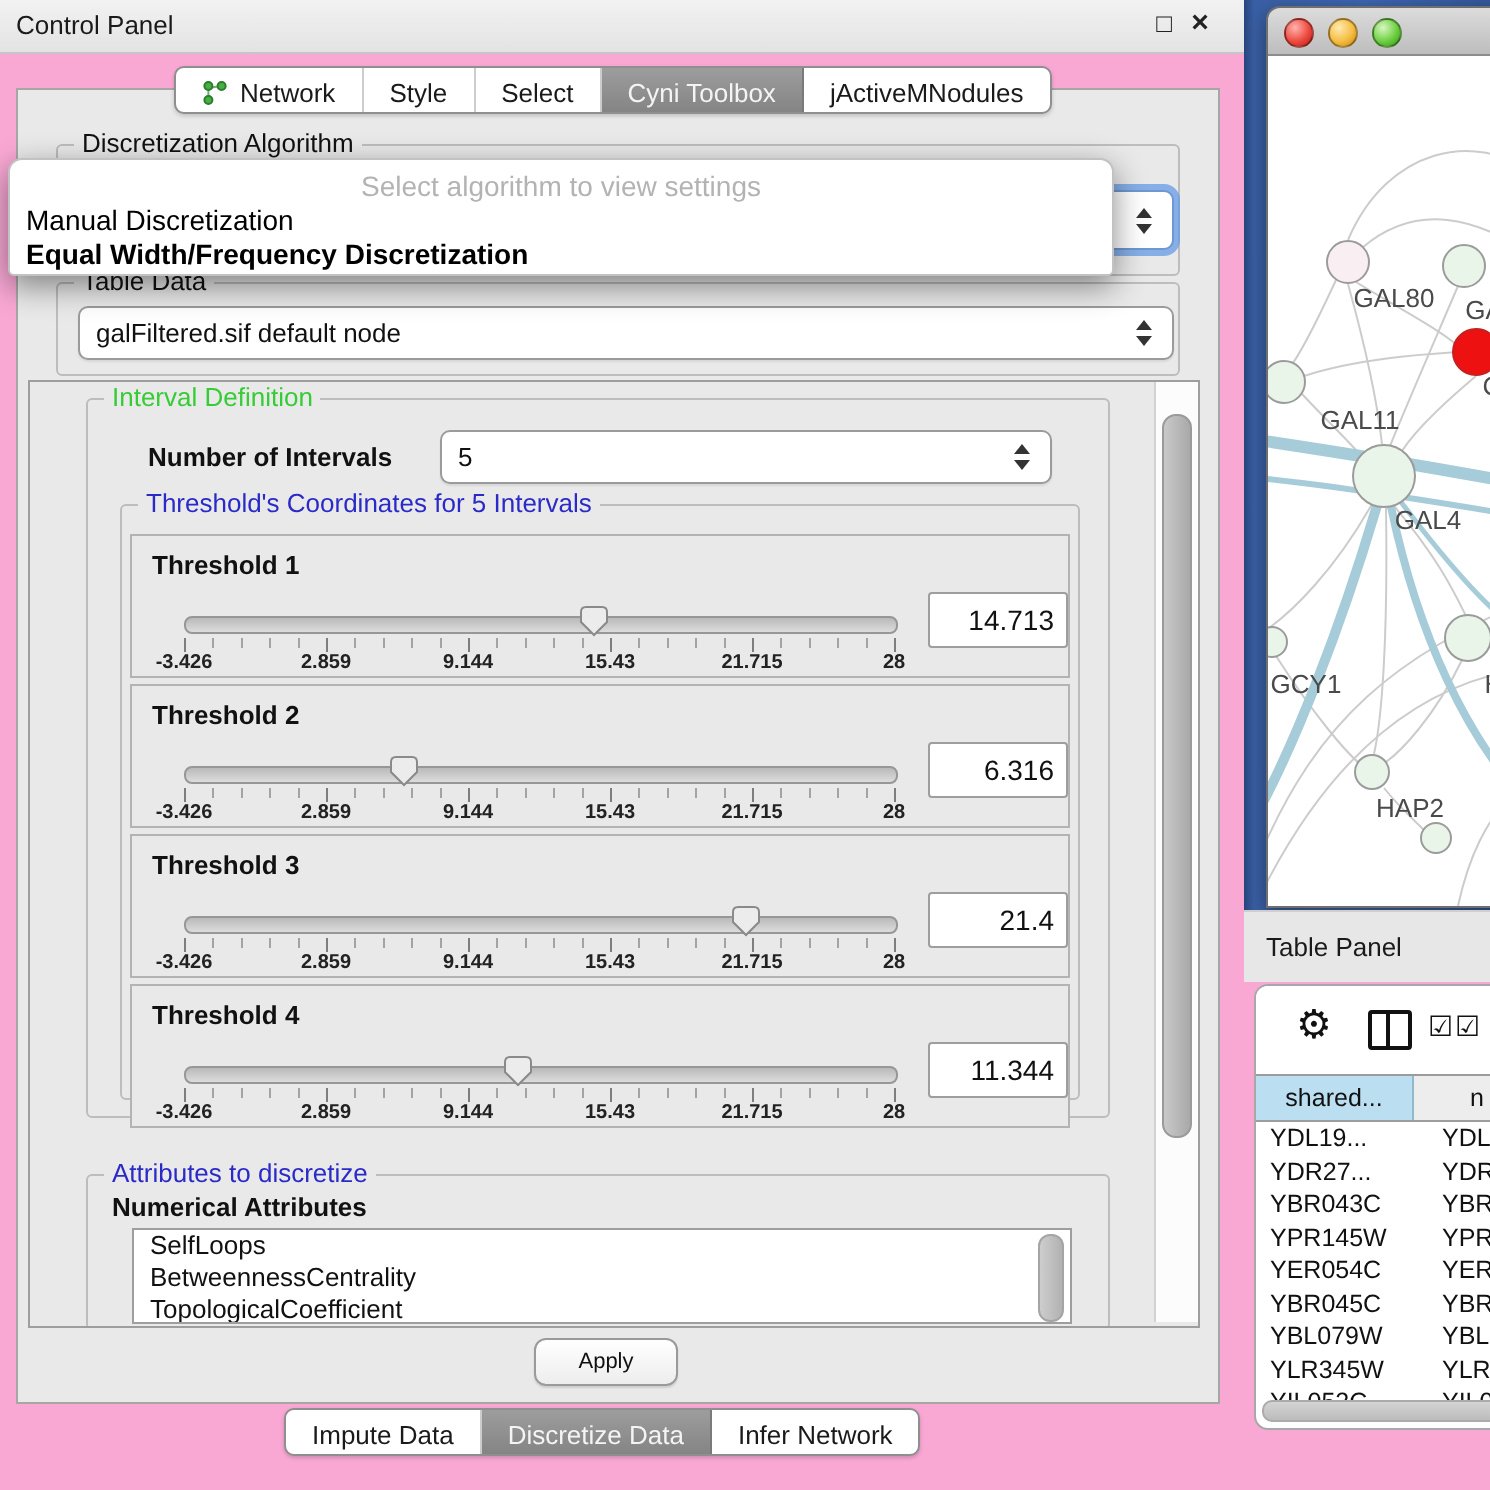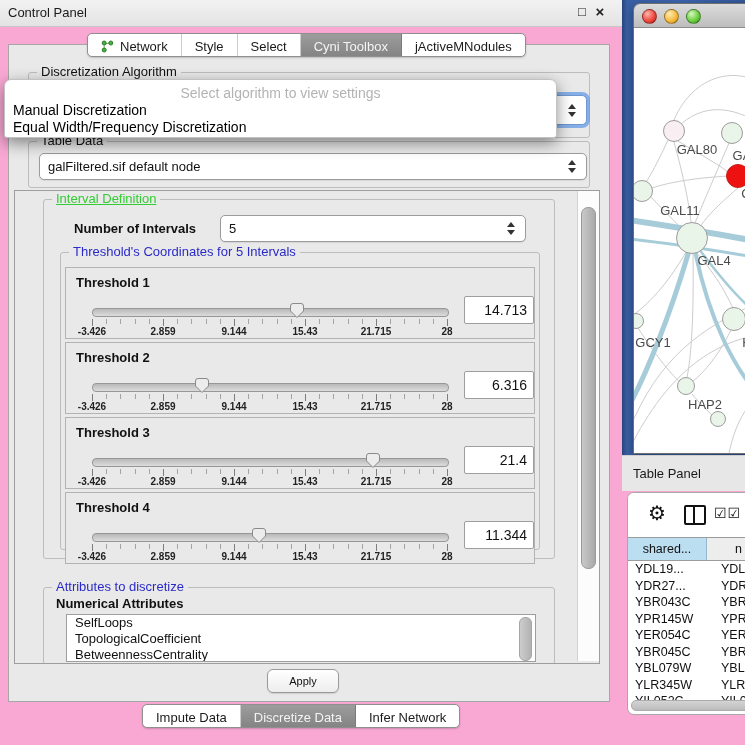--- a/index.html
+++ b/index.html
@@ -19,38 +19,38 @@
   .segbar{display:flex;height:22px;background:#ffffff;border:1px solid #8f8f8f;border-radius:5px;
           overflow:hidden;font-size:13px;box-shadow:0 1px 2px rgba(0,0,0,.18);z-index:5;}
   .seg{display:flex;align-items:center;padding:12px 13px;border-right:1px solid #cccccc;color:#1a1a1a;white-space:nowrap;}
   .seg:last-child{border-right:none;}
   .seg.selected{background:linear-gradient(#9d9d9d,#828282);color:#f4f4f4;border-right-color:#7a7a7a;}
   .neticon{margin-right:6px;display:inline-flex;}
 
   
   .tgroup{border:1px solid #bdbdbd;border-radius:3px;}
   .ttitle{position:absolute;top:-9px;left:8px;background:#e9e9e9;padding:0 4px;font-size:13px;}
-  .ttitle.green{color:#35cc35;text-decoration:underline;}
+  .ttitle.green{color:#35cc35;}
   .ttitle.blue{color:#2a2ac8;}
 
   
   .combo{display:flex;align-items:center;background:#ffffff;border:1px solid #9b9b9b;border-radius:5px;
          font-size:13px;padding:0 8px;box-shadow:inset 0 1px 0 #fff,0 1px 1px rgba(0,0,0,.08);}
   .combo .cval{flex:1;overflow:hidden;white-space:nowrap;}
   .stepper{display:flex;flex-direction:column;align-items:center;gap:3px;width:12px;}
   .stepper .up{width:0;height:0;border-left:4px solid transparent;border-right:4px solid transparent;border-bottom:5px solid #333;}
   .stepper .dn{width:0;height:0;border-left:4px solid transparent;border-right:4px solid transparent;border-top:5px solid #333;}
   .focusring{box-shadow:0 0 0 3px rgba(100,155,230,.75);border-color:#6f97d1;}
 
   
   .popup{left:4px;top:79px;width:551px;height:57px;background:#ffffff;border:1px solid #c2c2c2;
          border-radius:7px 7px 3px 3px;box-shadow:0 5px 16px rgba(0,0,0,.45);z-index:50;font-size:14px;}
   .popup .prompt{position:absolute;top:5px;left:0;width:100%;text-align:center;color:#b3b3b3;}
   .popup .opt1{position:absolute;top:22px;left:8px;font-weight:normal;color:#000;}
-  .popup .opt2{position:absolute;top:39px;left:8px;color:#000;}
+  .popup .opt2{position:absolute;top:39px;left:8px;color:#000;font-weight:bold;}
 
   
   .scrollpane{left:14px;top:190px;width:584px;height:472px;border:1px solid #9e9e9e;background:#e9e9e9;overflow:hidden;}
   .vtrack{position:absolute;left:562px;top:0;width:21px;height:470px;background:#fcfcfc;border-left:1px solid #d2d2d2;}
   .vthumb{position:absolute;left:3px;top:16px;width:13px;height:360px;border-radius:7px;
           background:linear-gradient(90deg,#c9c9c9,#a9a9a9);border:1px solid #9a9a9a;}
 
   
   .thr-panel{position:relative;width:468px;height:70px;border:1px solid #b3b3b3;background:#e9e9e9;margin-bottom:3px;}
   .thr-label{position:absolute;left:10px;top:7px;font-size:13px;font-weight:bold;}
@@ -298,22 +298,22 @@
       </div>
     </div>
 
     <div class="tgroup" style="position:absolute;left:28px;top:396px;width:510px;height:76px;">
       <span class="ttitle blue">Attributes to discretize</span>
       <span style="position:absolute;left:12px;top:8px;font-size:13px;font-weight:bold;">Numerical Attributes</span>
       <div class="attr-list">
         <div>
 
         <div class="attr-item">SelfLoops</div>
+            <div class="attr-item">BetweennessCentrality</div>
             <div class="attr-item">TopologicalCoefficient</div>
-            <div class="attr-item">BetweennessCentrality</div>
           </div>
         <div class="attr-scroll"></div>
       </div>
     </div>
 
     <div class="vtrack">
       <div class="vthumb"></div>
     </div>
   </div>
 

